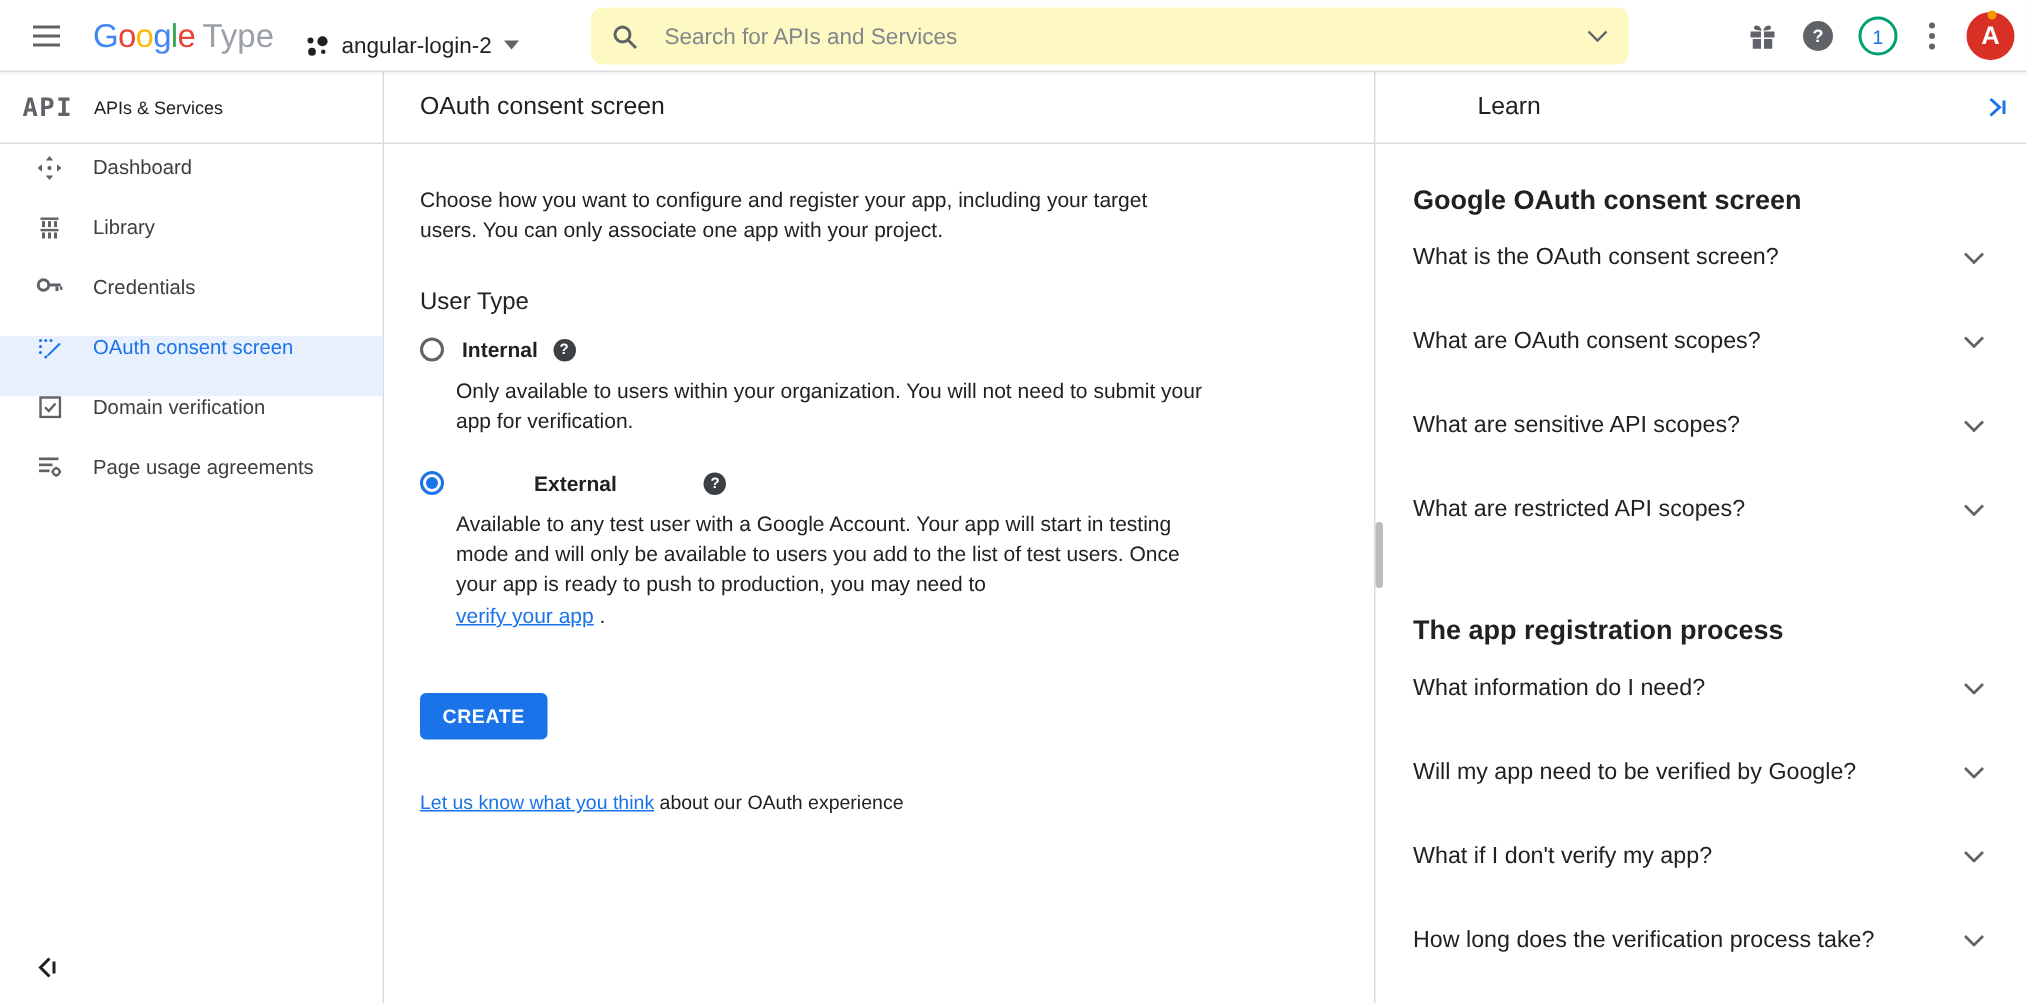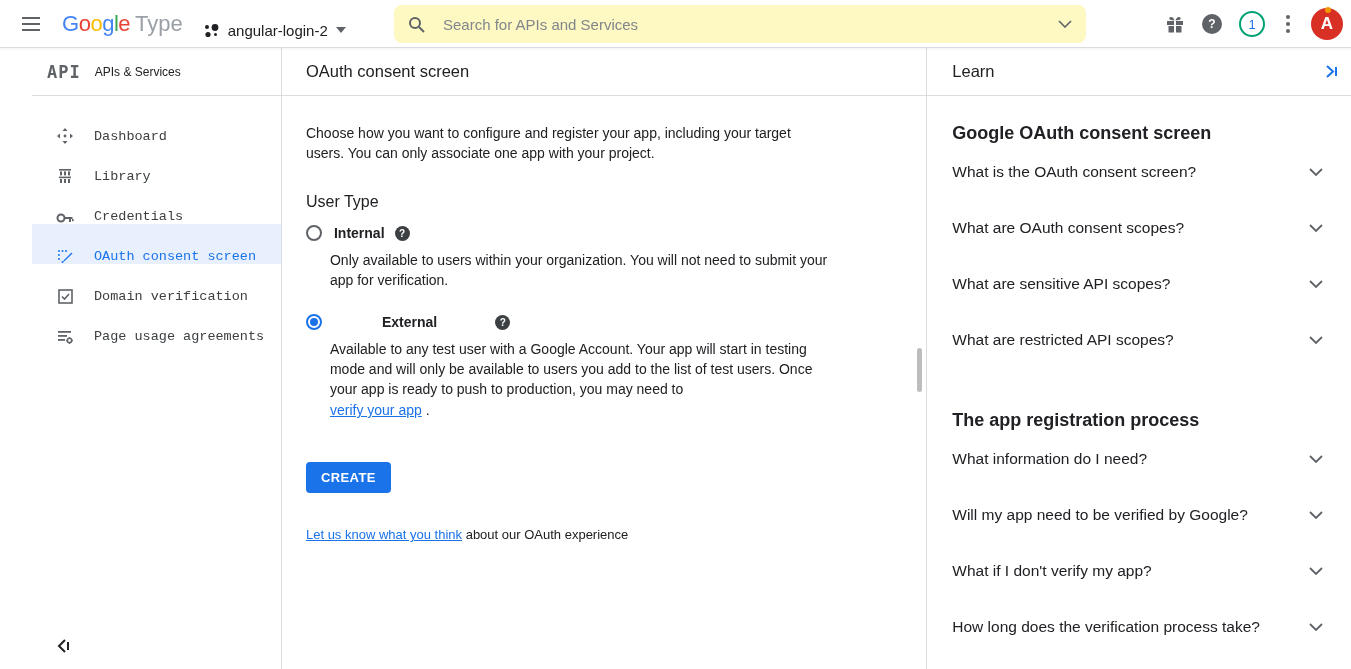--- a/index.html
+++ b/index.html
@@ -27,34 +27,34 @@
   .ring { width:26px; height:26px; border:2px solid #00a173; border-radius:50%; display:flex;
     align-items:center; justify-content:center; font-size:13px; color:#1a73e8; cursor:pointer; }
   .kebab { display:flex; flex-direction:column; gap:3px; padding:4px; cursor:pointer; }
   .kebab i { width:4px; height:4px; border-radius:50%; background:#5f6368; }
   .avatar { width:32px; height:32px; border-radius:50%; background:#d93025; color:#fff; font-weight:bold;
     display:flex; align-items:center; justify-content:center; font-size:17px; position:relative; cursor:pointer; }
   .avatar::after { content:""; position:absolute; top:-1px; left:14px; width:6px; height:6px;
     border-radius:50%; background:#f29900; }
 
   
-  .app-body { display:flex; height:621px;padding-left:32px; }
+  .app-body { display:flex; height:621px; }
   .sidebar { width:256px; border-right:1px solid #dadce0; position:relative; background:#fff; }
   .main { width:660px; background:#fff; }
   .learn { width:435px; border-left:1px solid #dadce0; background:#fff; overflow:hidden; }
 
   .panel-header { height:48px; border-bottom:1px solid #dadce0; display:flex; align-items:center; }
 
   
   .sb-header { padding-left:15px; }
   .api-glyph { font-family:"DejaVu Sans Mono", monospace; font-weight:bold; font-size:17px;
     letter-spacing:1px; color:#5f6368; }
   .sb-title { margin-left:14px; font-size:12px; color:#202124; }
   .sb-items { padding-top:8px; }
-  .sb-item { height:40px; display:flex; align-items:flex-end; cursor:pointer;font-family:Liberation Mono, monospace; }
+  .sb-item { height:40px; display:flex; align-items:flex-start; cursor:pointer; }
   .sb-item .ic { width:18px; margin-left:24px; display:flex; justify-content:center; }
   .sb-item .lbl { margin-left:20px; font-size:13.5px; color:#3c4043; }
   .sb-item.active { background:#e8f0fe; }
   .sb-item.active .lbl { color:#1a73e8; }
   .collapse-btn { position:absolute; left:24px; bottom:12px; cursor:pointer; }
 
   
   .main-title { padding-left:24px; font-size:16.5px; color:#202124; }
   .main-content { padding:27px 24px 0 24px; }
   .intro { font-size:14px; line-height:20px; max-width:490px; color:#202124; }
@@ -71,21 +71,21 @@
   .ext-block { margin-top:24px; }
   .link { color:#1a73e8; text-decoration:underline; cursor:pointer;margin-top:40px; }
   .link-line { margin-top:1px; }
   .create-btn { margin-top:42px; display:inline-block; background:#1a73e8; color:#fff; border:none;
     border-radius:4px; font-size:13px; font-weight:bold; letter-spacing:.4px; padding:8px 15px;
     font-family:"Liberation Sans", sans-serif; cursor:pointer; }
   .feedback { margin-top:34px; font-size:13px; color:#202124; }
 
   
   .learn-header { justify-content:space-between; padding:0 12px 0 25px; }
-  .learn-title { font-size:16.5px; color:#202124; }
+  .learn-title { font-size:16.5px; color:#202124;margin-left:43px; }
   .learn-body { padding:0 28px 0 25px; }
   .learn-h { font-weight:bold; font-size:18px; color:#202124; }
   .learn-h.first { padding-top:27px; }
   .learn-h.second { padding-top:42px; }
   .learn-item { height:56px; display:flex; align-items:center; justify-content:space-between;
     cursor:pointer; }
   .learn-item .q { font-weight:normal; font-size:15.5px; color:#202124; }
   .scroll-thumb { position:absolute; left:917px; top:348px; width:5px; height:44px;
     background:#bdbdbd; border-radius:3px; }
 </style>

